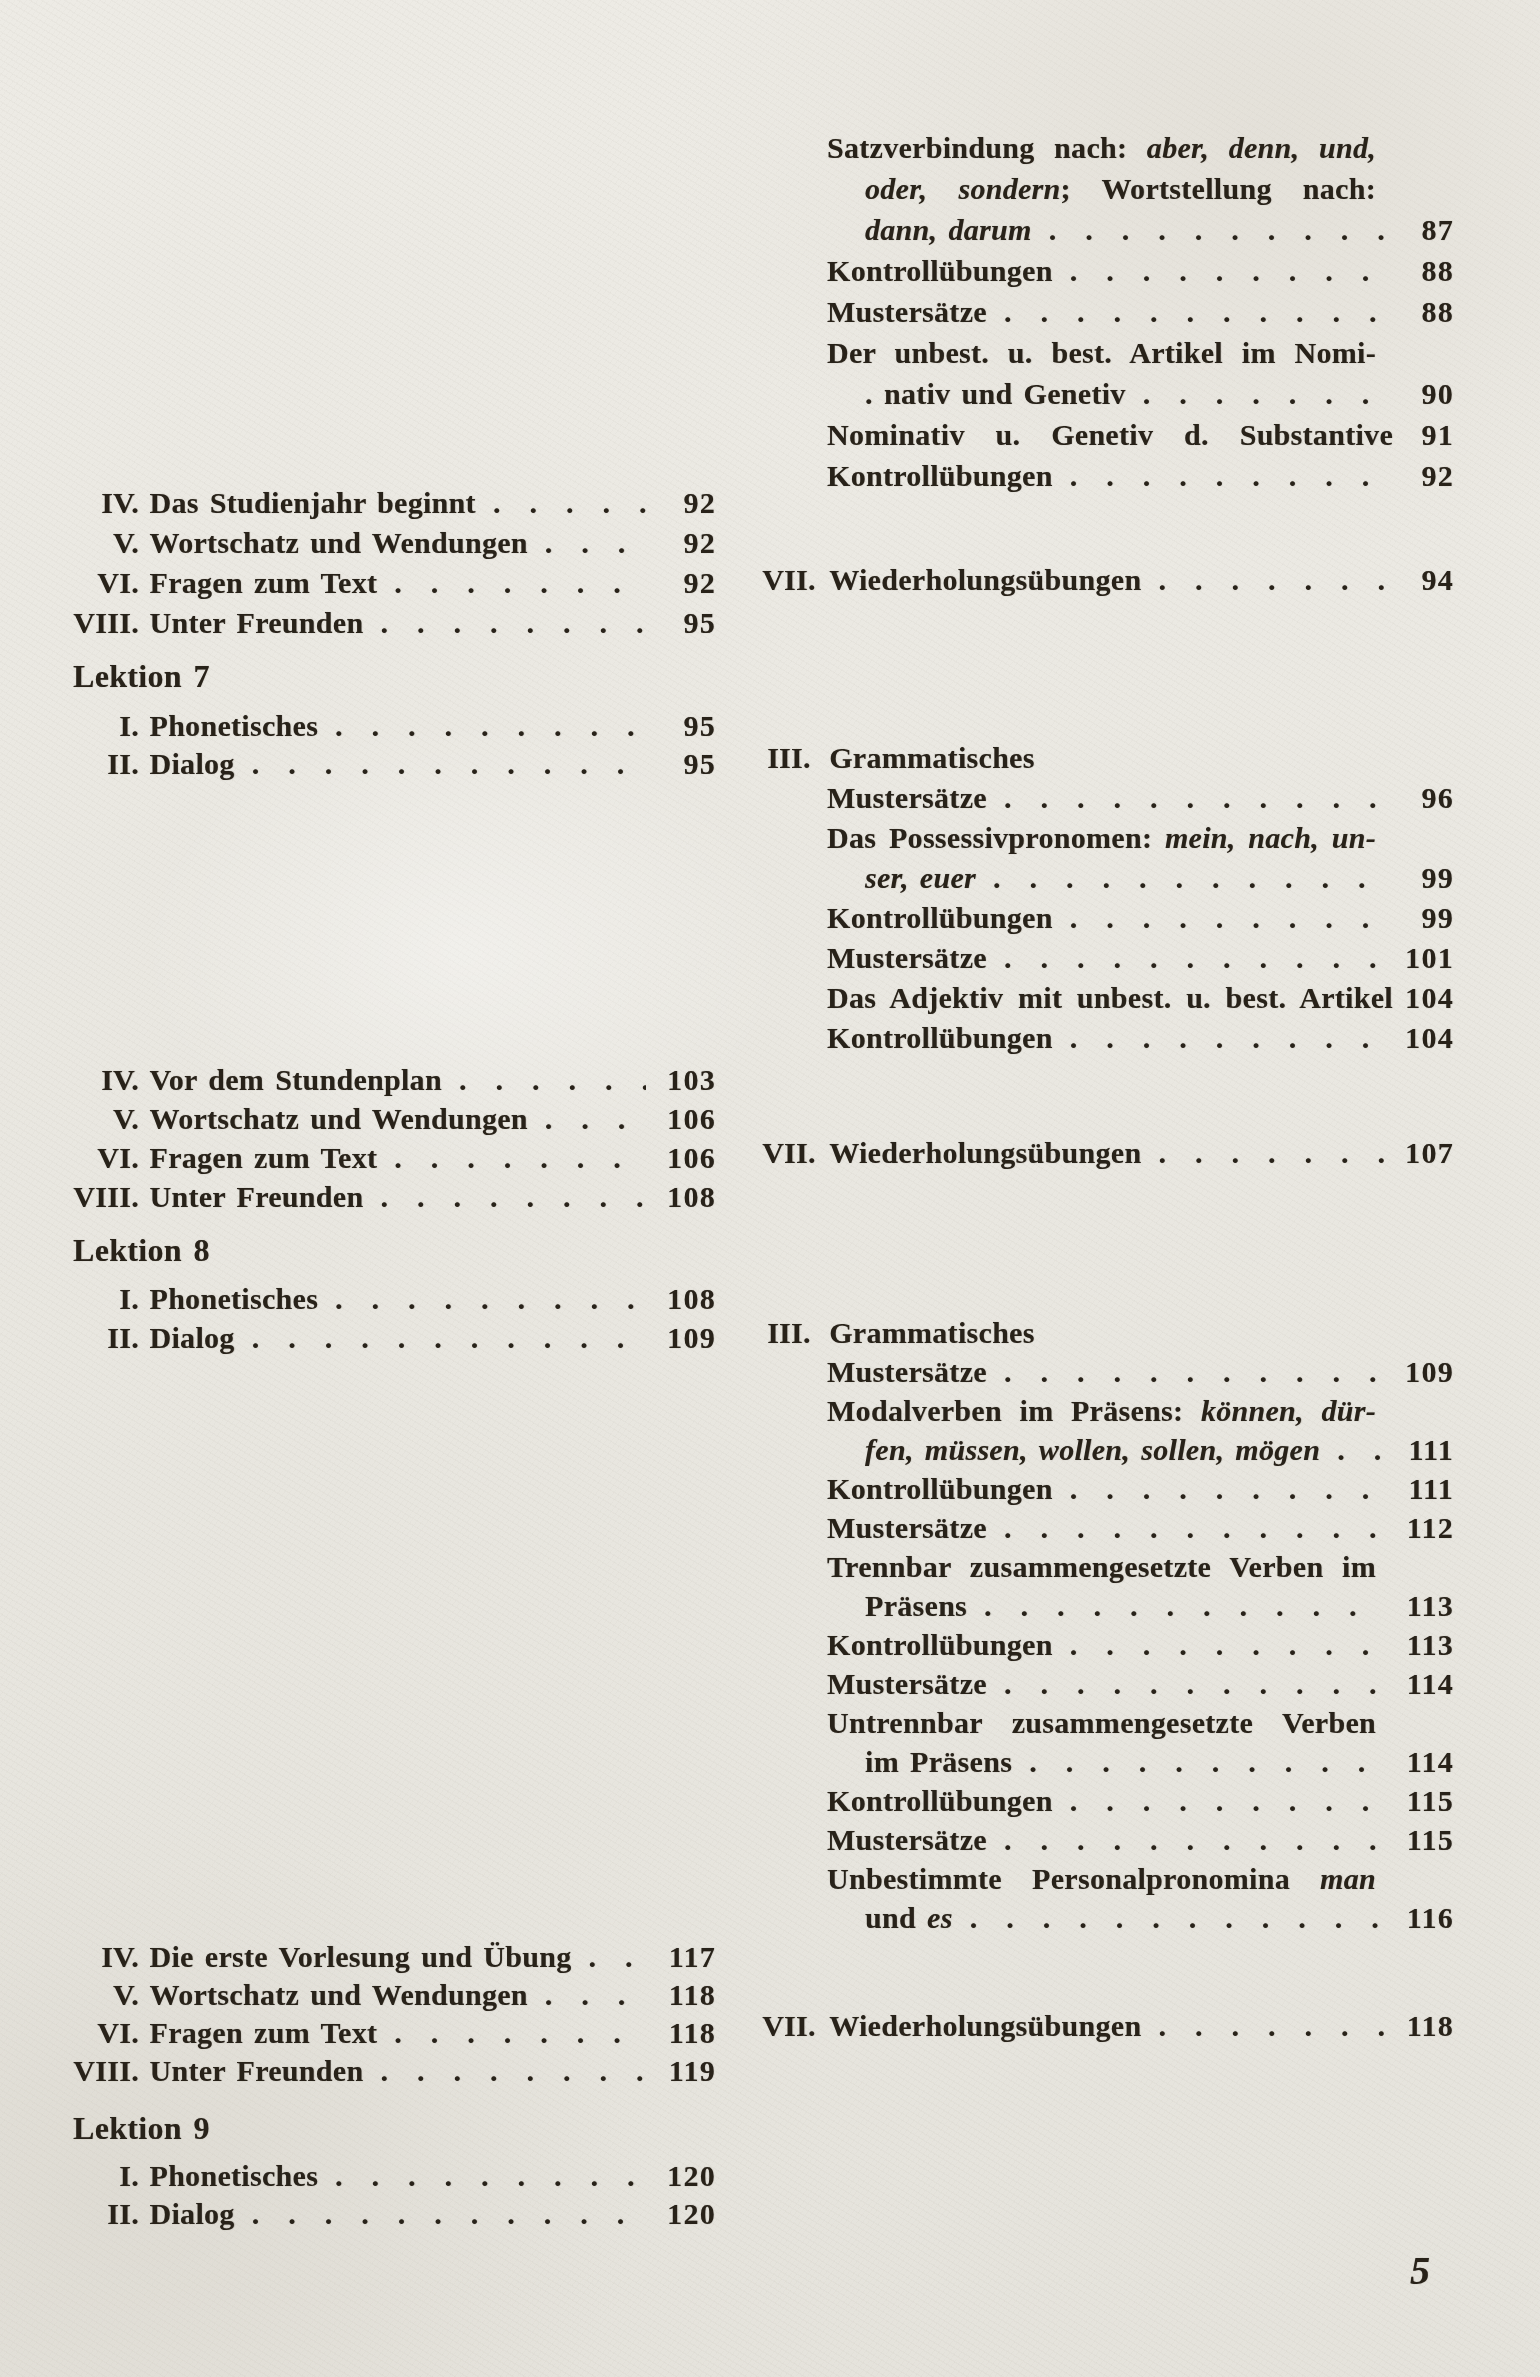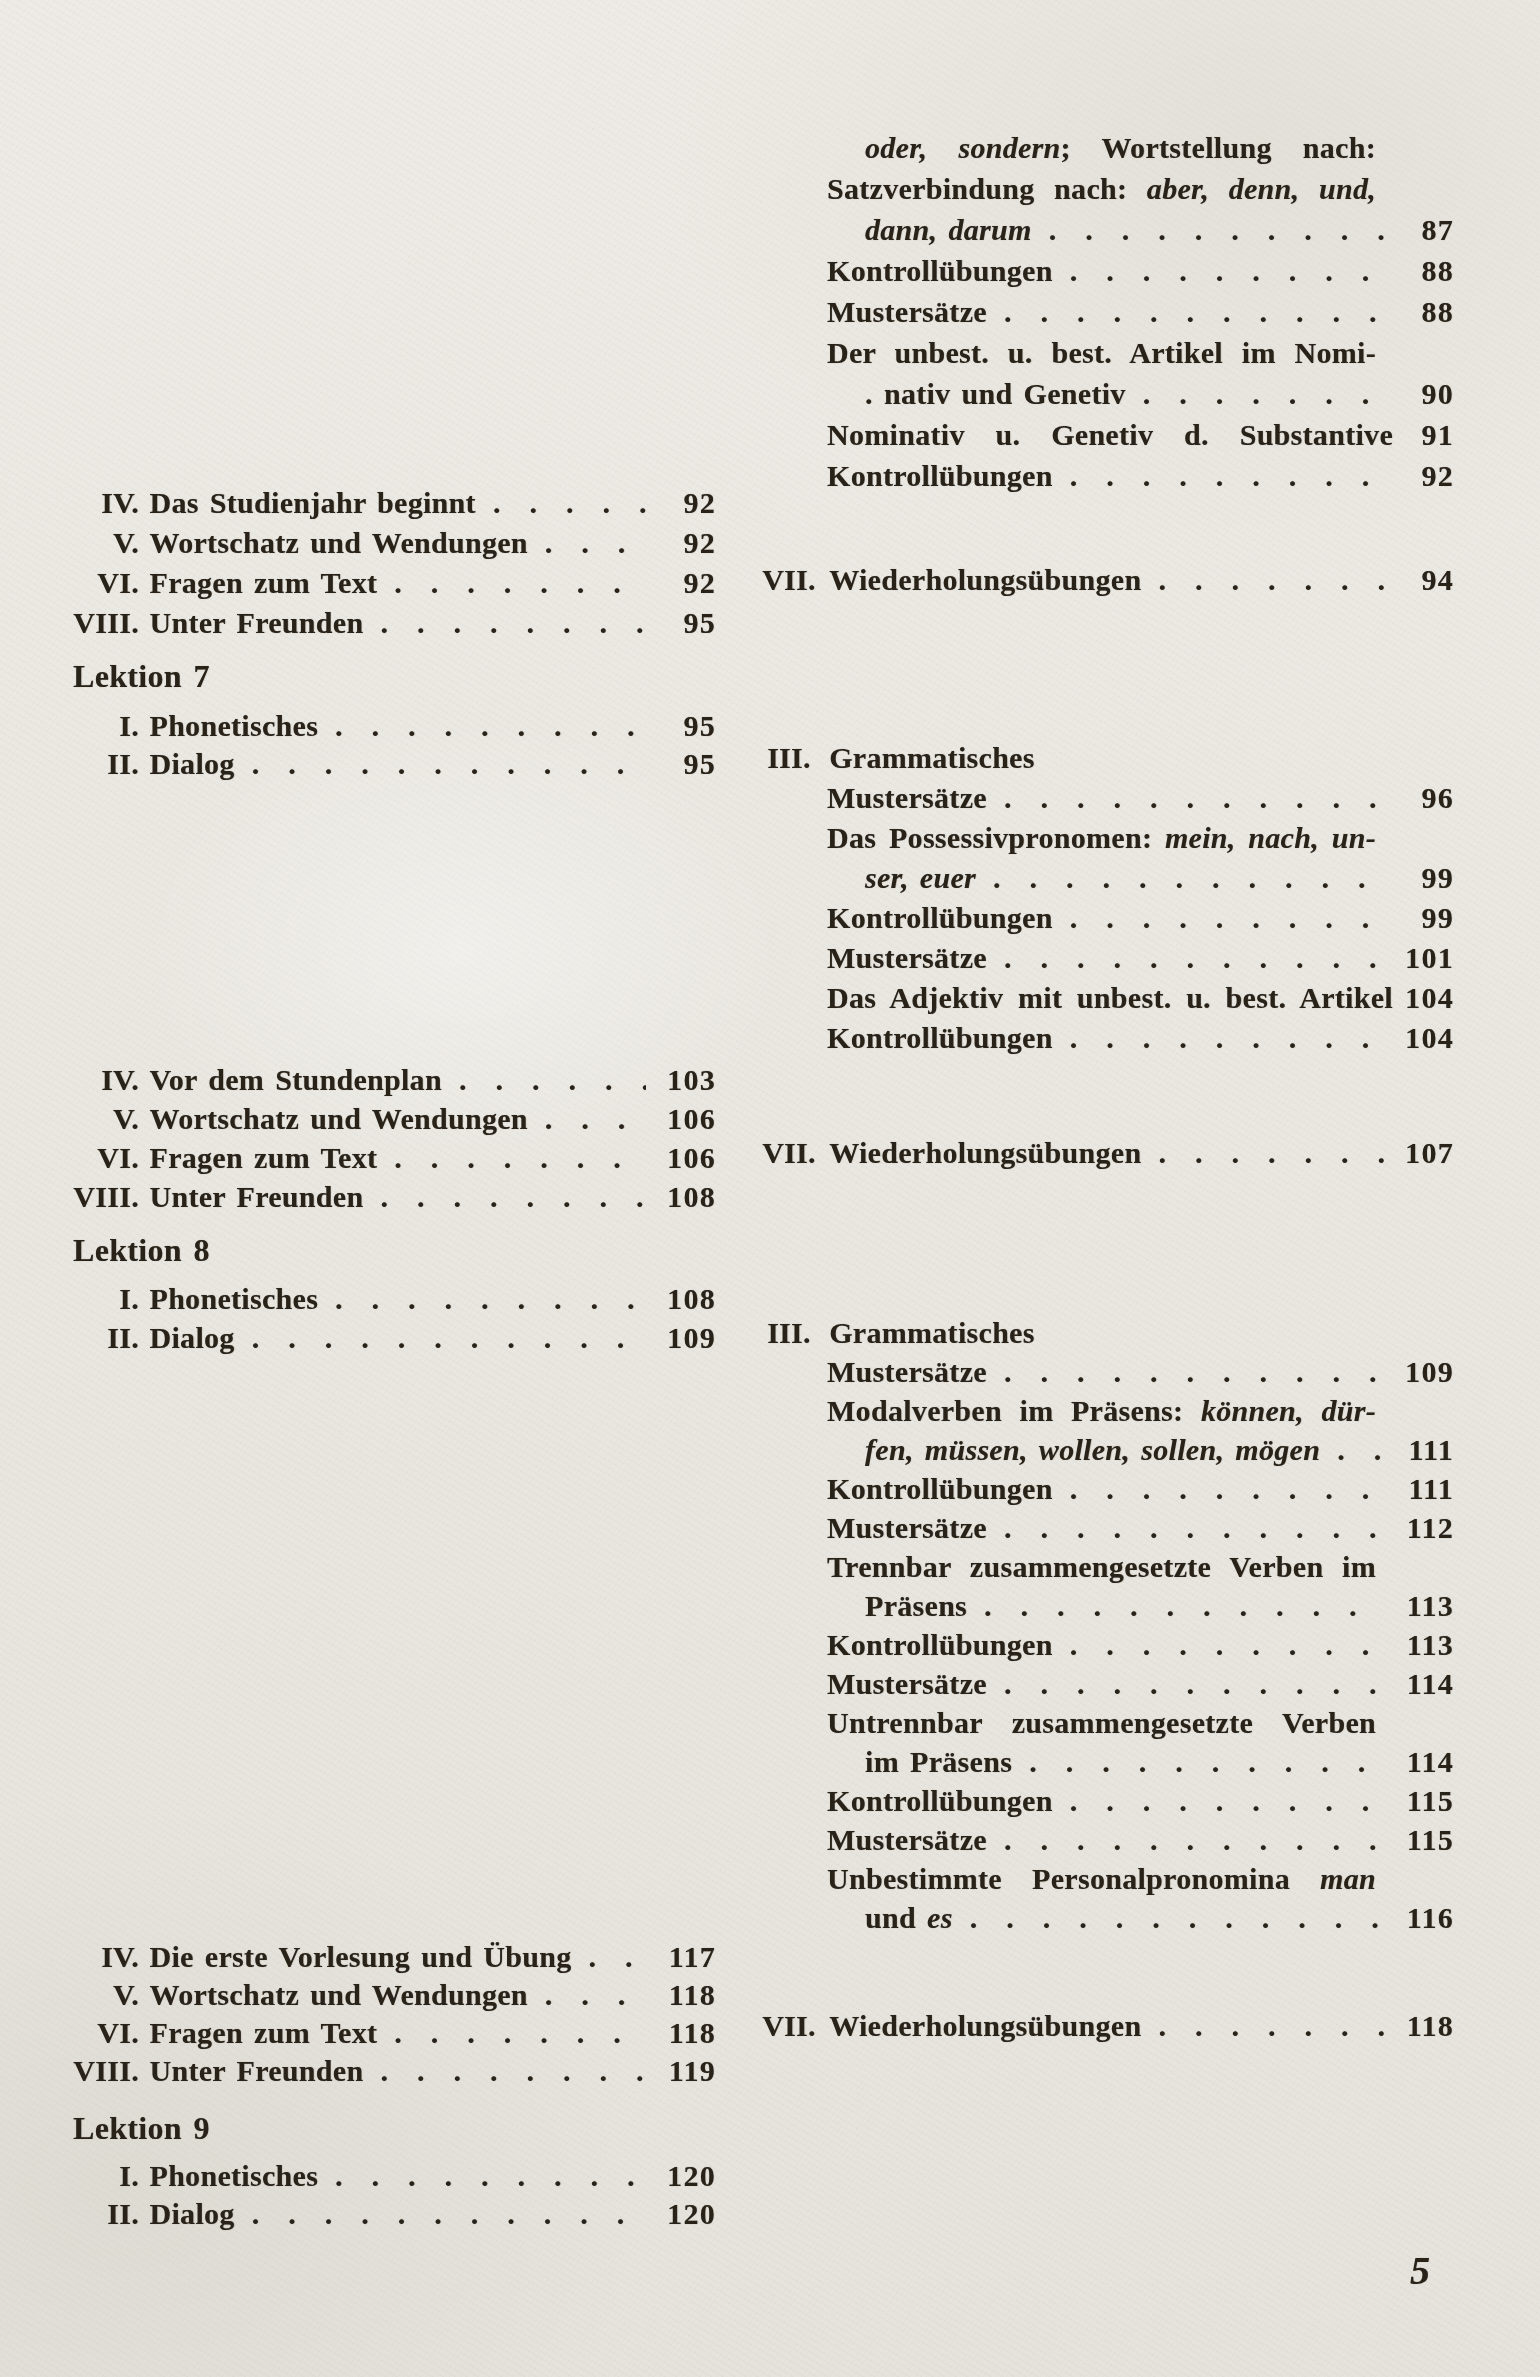--- a/index.html
+++ b/index.html
@@ -171,25 +171,25 @@
         <div class="row" style="height: 38px; line-height: 38px;">
           <span class="num">II.</span>
           <span class="label"><span>Dialog</span></span>
           <span class="leader">..............................</span>
           <span class="pagenum">120</span>
         </div>
       </div>
     </div>
   <div class="col right">
       <div class="block" style="top: 127px;">
+        <div class="row just ind-sub" style="height: 41px; line-height: 41px; padding-right: 78px;">
+          <span class="label"><span>Satzverbindung nach: </span><span class="it">aber, denn, und,</span></span>
+        </div>
         <div class="row just ind-cont" style="height: 41px; line-height: 41px; padding-right: 78px;">
           <span class="label"><span class="it">oder, sondern</span><span>; Wortstellung nach:</span></span>
-        </div>
-        <div class="row just ind-sub" style="height: 41px; line-height: 41px; padding-right: 78px;">
-          <span class="label"><span>Satzverbindung nach: </span><span class="it">aber, denn, und,</span></span>
         </div>
         <div class="row ind-cont" style="height: 41px; line-height: 41px;">
           <span class="label"><span class="it">dann, darum</span></span>
           <span class="leader">..............................</span>
           <span class="pagenum">87</span>
         </div>
         <div class="row ind-sub" style="height: 41px; line-height: 41px;">
           <span class="label"><span>Kontrollübungen</span></span>
           <span class="leader">..............................</span>
           <span class="pagenum">88</span>

